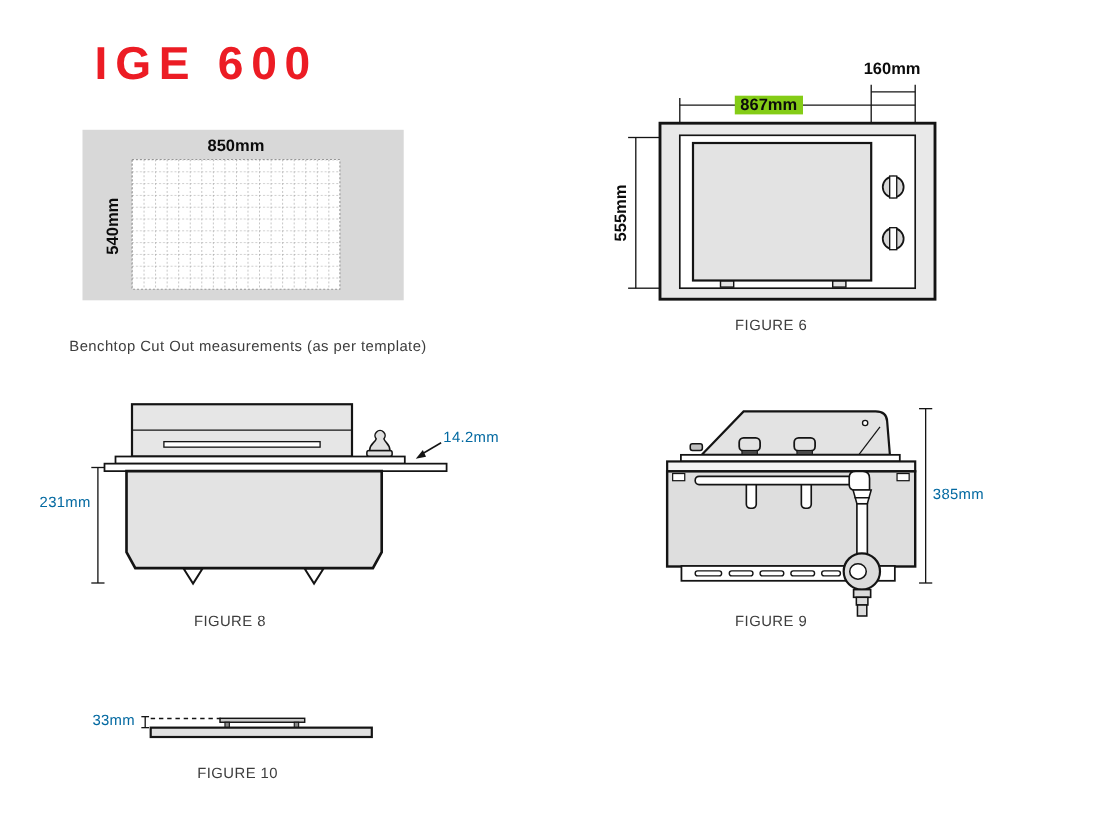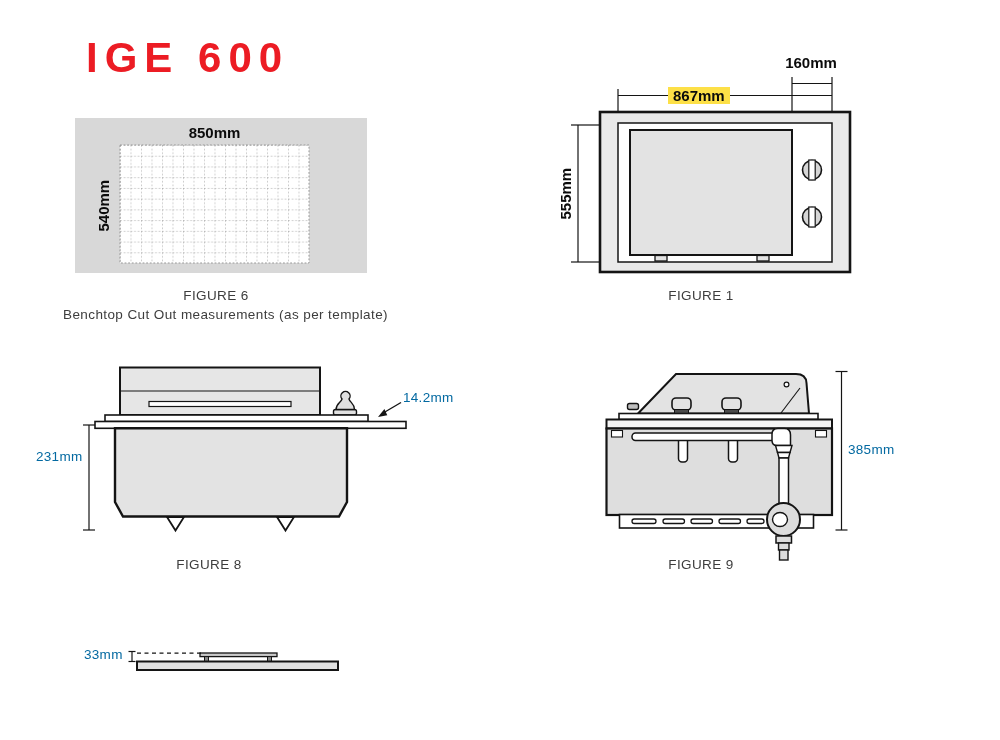--- a/index.html
+++ b/index.html
@@ -6,21 +6,21 @@
   .page{position:relative;width:1000px;height:740px;background:#ffffff;
         font-family:"Liberation Sans","DejaVu Sans",sans-serif;overflow:hidden;}
   svg{position:absolute;left:0;top:0;}
   .lbl{position:absolute;white-space:nowrap;}
   .title{font-size:42px;font-weight:800;letter-spacing:7px;color:#ec1c24;}
   .dim-bold{font-size:15px;font-weight:700;color:#0b0b0b;}
   .dim-light{font-size:13.5px;font-weight:400;color:#0369a1;letter-spacing:.3px;}
   .caption{font-size:13.5px;font-weight:400;color:#3d3d3d;letter-spacing:.4px;text-align:center;}
   .ctr{text-align:center;}
   .rot{transform:rotate(-90deg);transform-origin:center center;}
-  .whitebg{background:#fde047;padding:0 5px;}
+  .whitebg{background:#84cc16;padding:0 5px;}
 </style>
 </head>
 <body>
 
 <div class="page">
 
   <svg width="1000" height="740" viewBox="0 0 1000 740">
     <defs>
       <pattern id="cutgrid" x="120" y="145" width="10.5" height="10.73" patternUnits="userSpaceOnUse">
         <path d="M0,0 H10.5 M0,0 V10.73" fill="none" stroke="#979797" stroke-width="1" stroke-dasharray="1.8,1.8"></path>
@@ -144,30 +144,30 @@
         <line x1="128.5" y1="661.5" x2="135.5" y2="661.5"></line>
         <line x1="137" y1="653.2" x2="202" y2="653.2" stroke-dasharray="4,3.5"></line>
       </g>
     </g>
   </svg>
 
   <div class="lbl title" style="left:86px;top:34px;">IGE 600</div>
 
   <div class="lbl dim-bold ctr" style="left:120px;top:124px;width:189px;">850mm</div>
   <div class="lbl dim-bold ctr rot" style="left:78px;top:198px;width:50px;">540mm</div>
-  <div class="lbl caption" style="left:116px;top:288px;width:200px;">FIGURE 6</div>
   <div class="lbl caption" style="left:48px;top:307px;width:355px;">Benchtop Cut Out measurements (as per template)</div>
 
   <div class="lbl dim-bold ctr" style="left:776px;top:54px;width:70px;">160mm</div>
   <div class="lbl dim-bold ctr whitebg" style="left:668px;top:87px;">867mm</div>
   <div class="lbl dim-bold ctr rot" style="left:540px;top:186px;width:50px;">555mm</div>
-  <div class="lbl caption" style="left:601px;top:288px;width:200px;">FIGURE 1</div>
+  <div class="lbl caption" style="left:601px;top:288px;width:200px;">FIGURE 6</div>
 
   <div class="lbl dim-light" style="left:36px;top:449px;">231mm</div>
   <div class="lbl dim-light" style="left:403px;top:390px;">14.2mm</div>
   <div class="lbl caption" style="left:109px;top:557px;width:200px;text-align:center;">FIGURE 8</div>
 
   <div class="lbl dim-light" style="left:848px;top:442px;">385mm</div>
   <div class="lbl caption" style="left:601px;top:557px;width:200px;">FIGURE 9</div>
 
   <div class="lbl dim-light" style="left:84px;top:647px;">33mm</div>
+  <div class="lbl caption" style="left:116px;top:695px;width:200px;">FIGURE 10</div>
 
 </div>
 
 </body></html>

